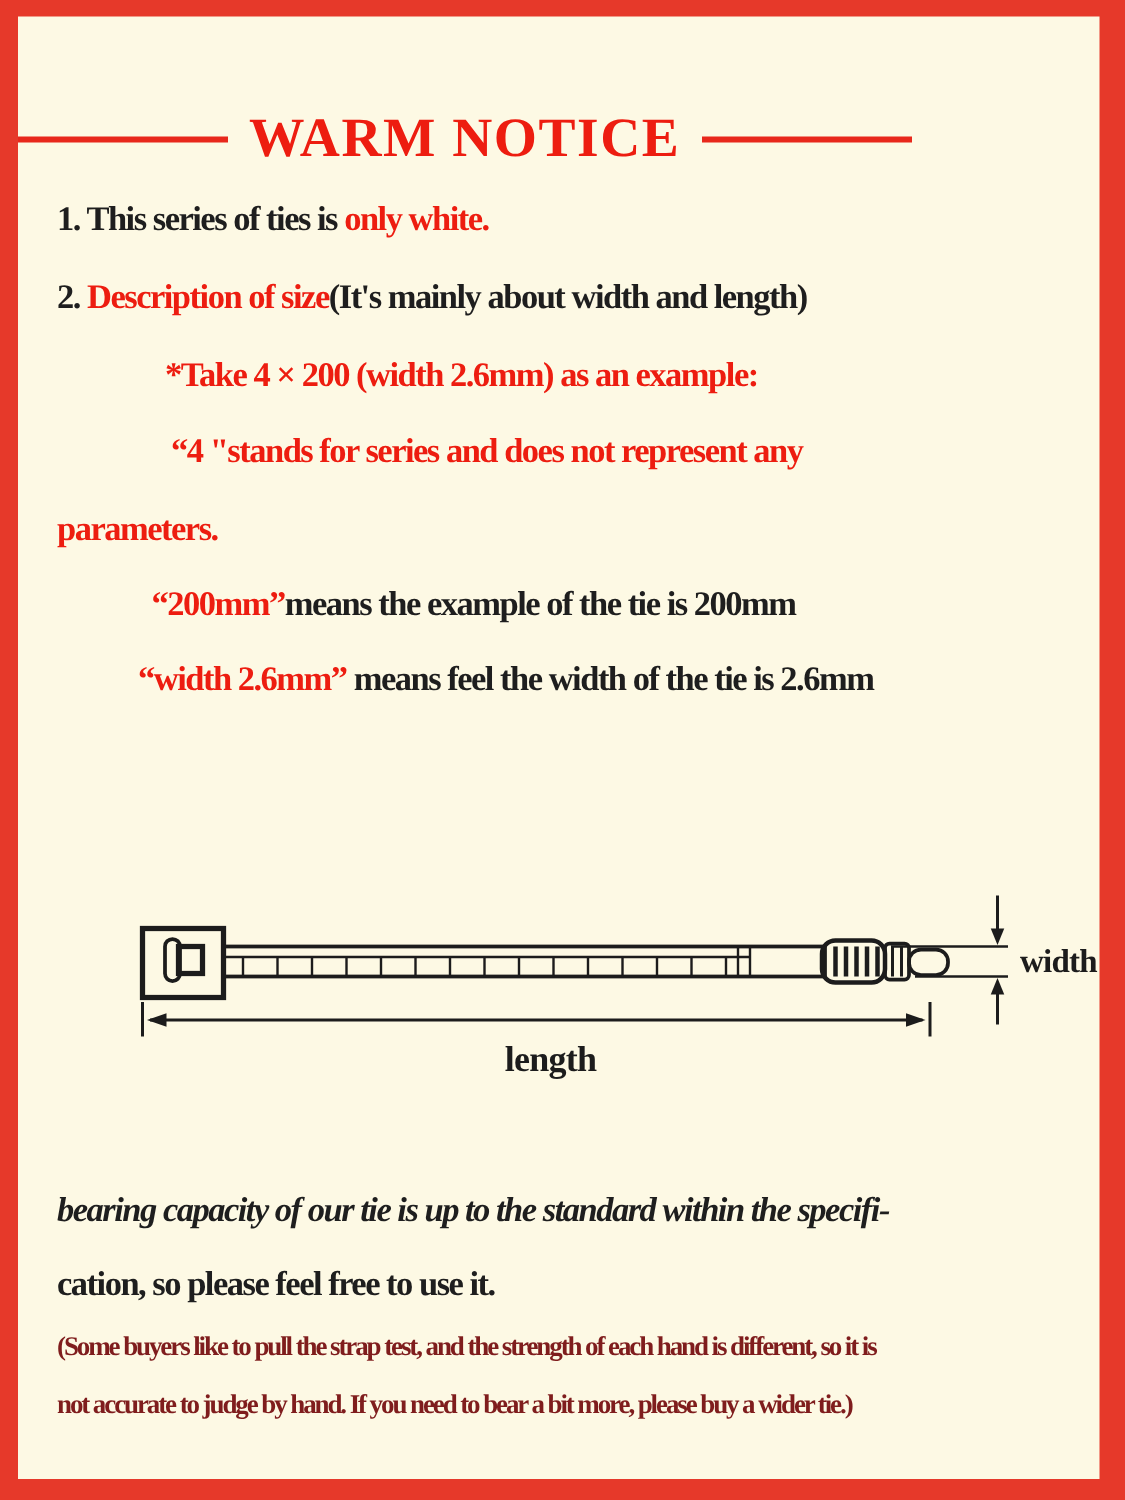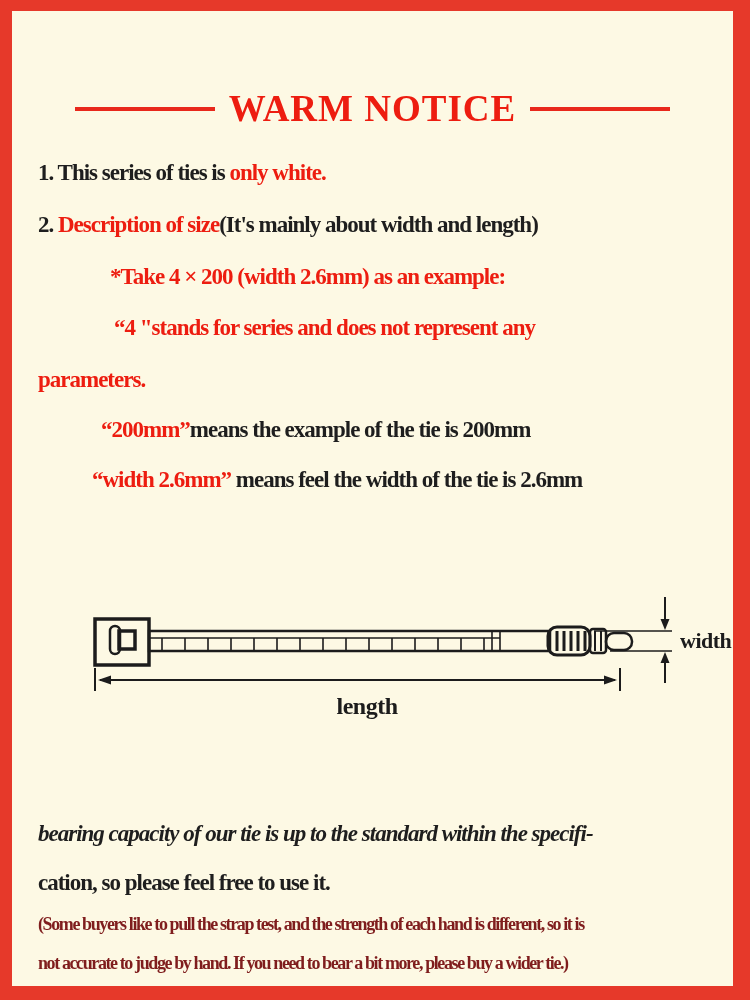--- a/index.html
+++ b/index.html
@@ -11,32 +11,32 @@
     overflow:hidden;
   }
   .sheet{
     position:absolute;
     left:12px;top:11px;right:17px;bottom:14px;
     background:#fdf9e4;
   }
   
   .title-row{
     position:absolute;left:0;top:60px;width:100%;
-    display:flex;align-items:center;justify-content:center;gap:14px;margin-top:16px;
+    display:flex;align-items:center;justify-content:flex-start;gap:14px;
   }
   .title-dash{width:140px;height:4px;background:#e8281b;}
   .title-text{
     font-weight:700;font-size:37px;color:#ed1d10;
     letter-spacing:1px;white-space:nowrap;
   }
   
   .line{
     position:absolute;white-space:nowrap;
     font-weight:700;font-size:23px;letter-spacing:-1px;
-    color:#1e1e1e;line-height:28px;margin-top:27px;
+    color:#1e1e1e;line-height:28px;
   }
   .red{color:#ed1d10;}
   .blk{color:#1e1e1e;}
   .num-light{font-weight:400;}
   .footnote{
     font-size:18px;letter-spacing:-1.4px;color:#7f1d1d;line-height:22px;
   }
   
   .diagram{
     position:absolute;left:50px;top:570px;width:680px;height:145px;

